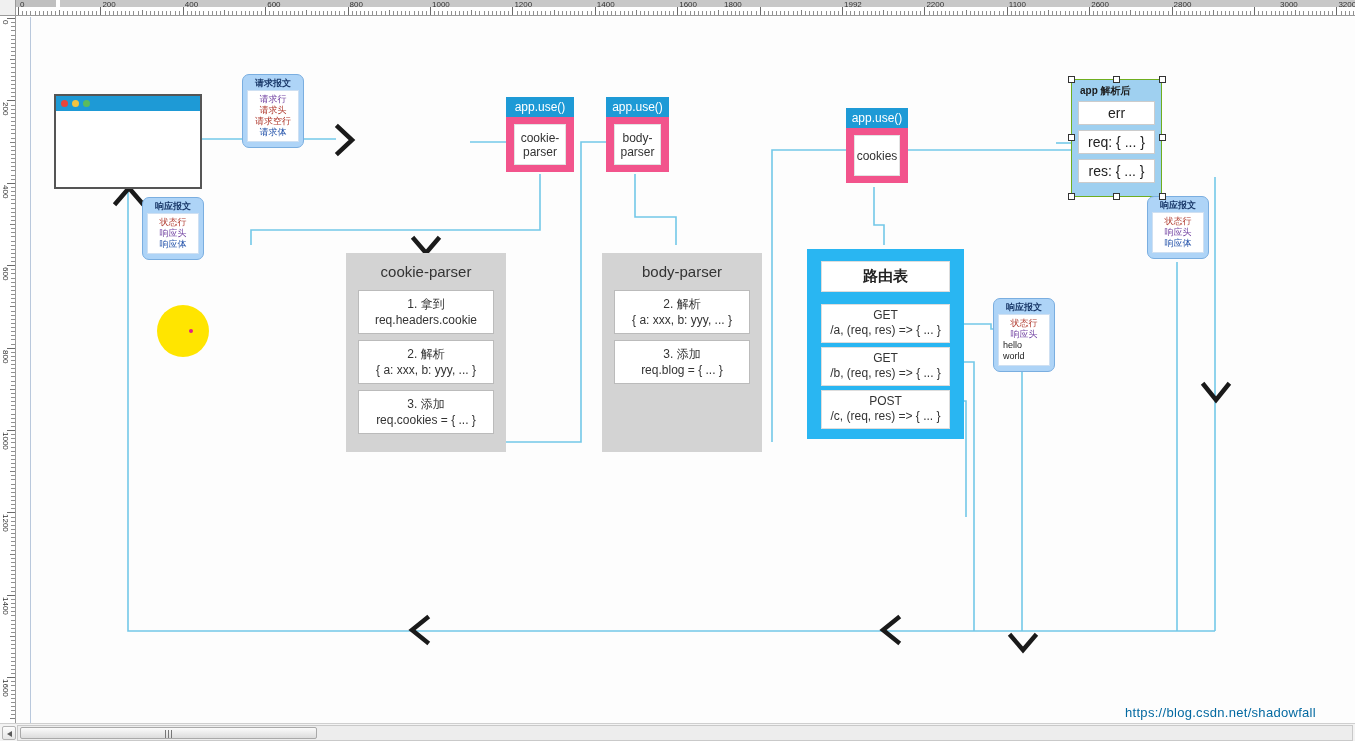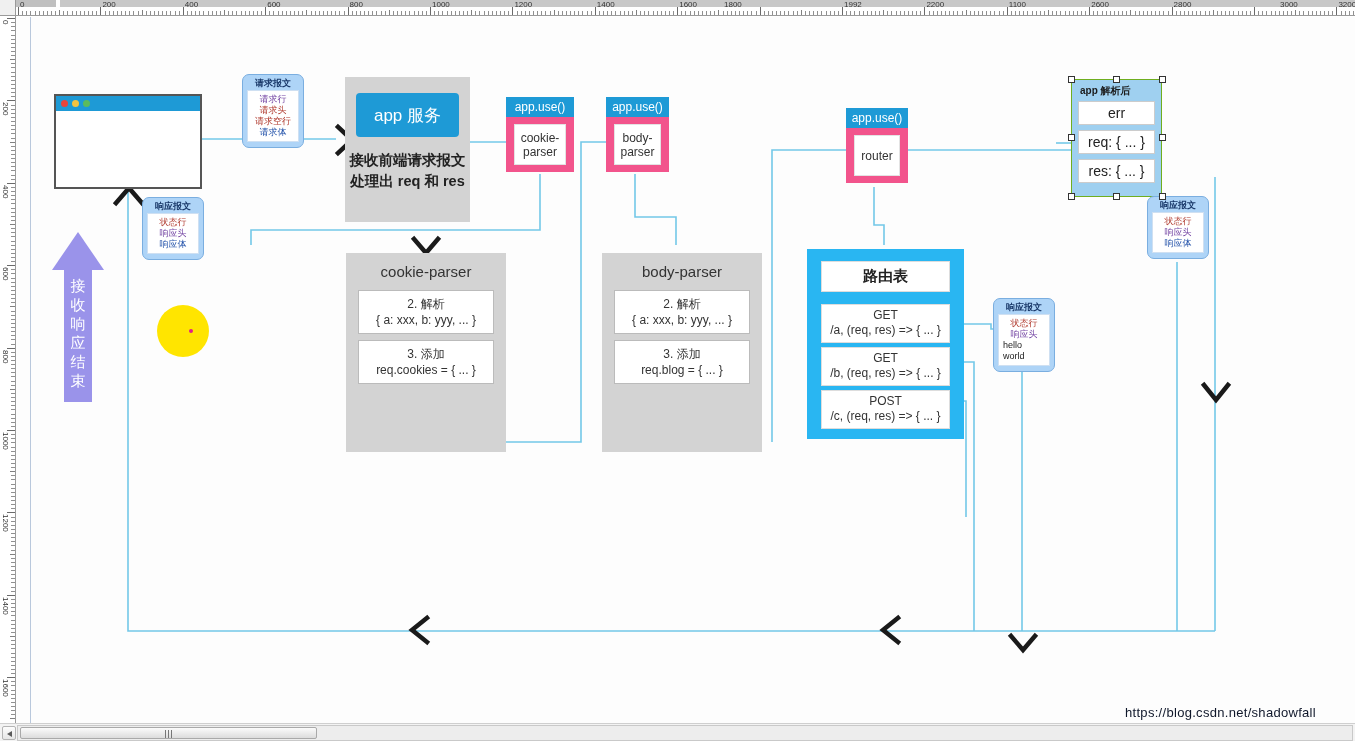--- a/index.html
+++ b/index.html
@@ -255,21 +255,21 @@
 
   .yellow-circle {
     position: absolute; border-radius: 50%; background: #ffe500;
   }
   .yellow-dot {
     position: absolute; width: 4px; height: 4px; border-radius: 50%;
     background: #e0218a;
   }
 
   .watermark {
-    position: absolute; font-size: 13px; color: #0f172a;
+    position: absolute; font-size: 13px; color: #0369a1;
     letter-spacing: 0.3px; white-space: nowrap;
   }
 
   svg.conn { position: absolute; left: 0; top: 0; pointer-events: none; }
 </style>
 </head>
 <body>
 
 <div id="app">
 
@@ -871,25 +871,20 @@
 
         <path d="M882,625 L867,613 L882,601"></path>
 
         <path d="M995,619 L1007,633 L1019,619"></path>
 
         <path d="M1188,368 L1200,383 L1212,368"></path>
       </g>
     </svg>
 
 
-    <div class="purple-arrow-v" style="left:36px; top:215px; width:52px; height:175px;">
-      <div class="shaft"></div>
-      <div class="head"></div>
-      <div class="lbl">接收响应结束</div>
-    </div>
 
     <div class="browser" style="left:38px; top:77px; width:148px; height:95px;">
       <div class="browser-bar">
         <span class="dot r"></span>
         <span class="dot y"></span>
         <span class="dot g"></span>
       </div>
     </div>
 
     <div class="msg" style="left:226px; top:57px; width:62px;">
@@ -907,28 +902,20 @@
       <div class="msg-body">
         <div class="msg-line c-red">状态行</div>
         <div class="msg-line c-purple">响应头</div>
         <div class="msg-line c-blue">响应体</div>
       </div>
     </div>
 
     <div class="yellow-circle" style="left:141px; top:288px; width:52px; height:52px;"></div>
     <div class="yellow-dot" style="left:173px; top:312px;"></div>
 
-    <div class="gray-box box" style="left:329px; top:60px; width:125px; height:145px;">
-      <div class="blue-fill" style="margin-top:16px; width:103px; height:44px; border-radius:4px;
-            display:flex; align-items:center; justify-content:center; font-size:17px;">app 服务</div>
-      <div style="margin-top:13px; font-size:14.5px; font-weight:bold; color:#222; line-height:21px; text-align:center;">
-        <div>接收前端请求报文</div>
-        <div>处理出 req 和 res</div>
-      </div>
-    </div>
 
     <div class="mw" style="left:490px; top:80px; width:68px; height:75px;">
       <div class="mw-tab">app.use()</div>
       <div class="mw-pink">
         <div class="mw-inner">
           <span>
             <span>cookie-</span><br>
             <span>parser</span>
           </span>
         </div>
@@ -943,26 +930,30 @@
             <span>body-</span><br>
             <span>parser</span>
           </span>
         </div>
       </div>
     </div>
 
     <div class="mw" style="left:830px; top:91px; width:62px; height:75px;">
       <div class="mw-tab">app.use()</div>
       <div class="mw-pink">
-        <div class="mw-inner">router</div>
+        <div class="mw-inner">cookies</div>
       </div>
     </div>
 
     <div class="panel" style="left:330px; top:236px; width:160px; height:199px;">
       <div class="panel-title">cookie-parser</div>
+      <div class="pitem">
+        <div>1. 拿到</div>
+        <div>req.headers.cookie</div>
+      </div>
       <div class="pitem">
         <div>2. 解析</div>
         <div>{ a: xxx, b: yyy, ... }</div>
       </div>
       <div class="pitem">
         <div>3. 添加</div>
         <div>req.cookies = { ... }</div>
       </div>
     </div>
 

